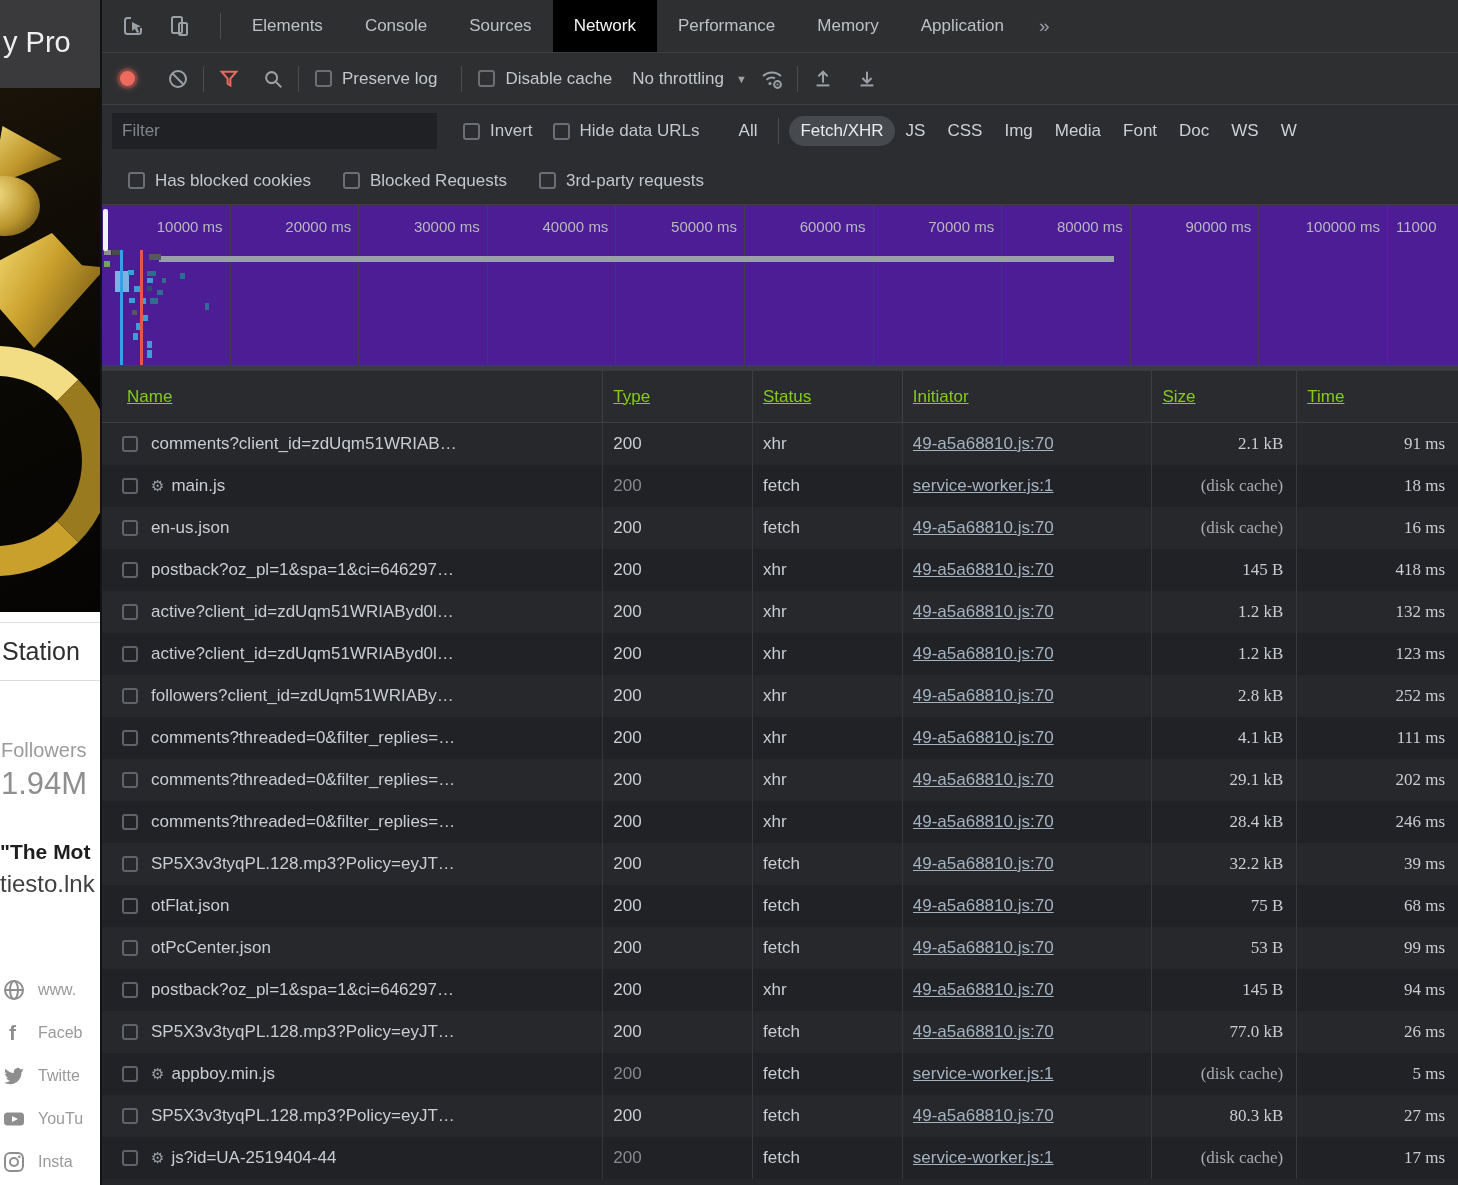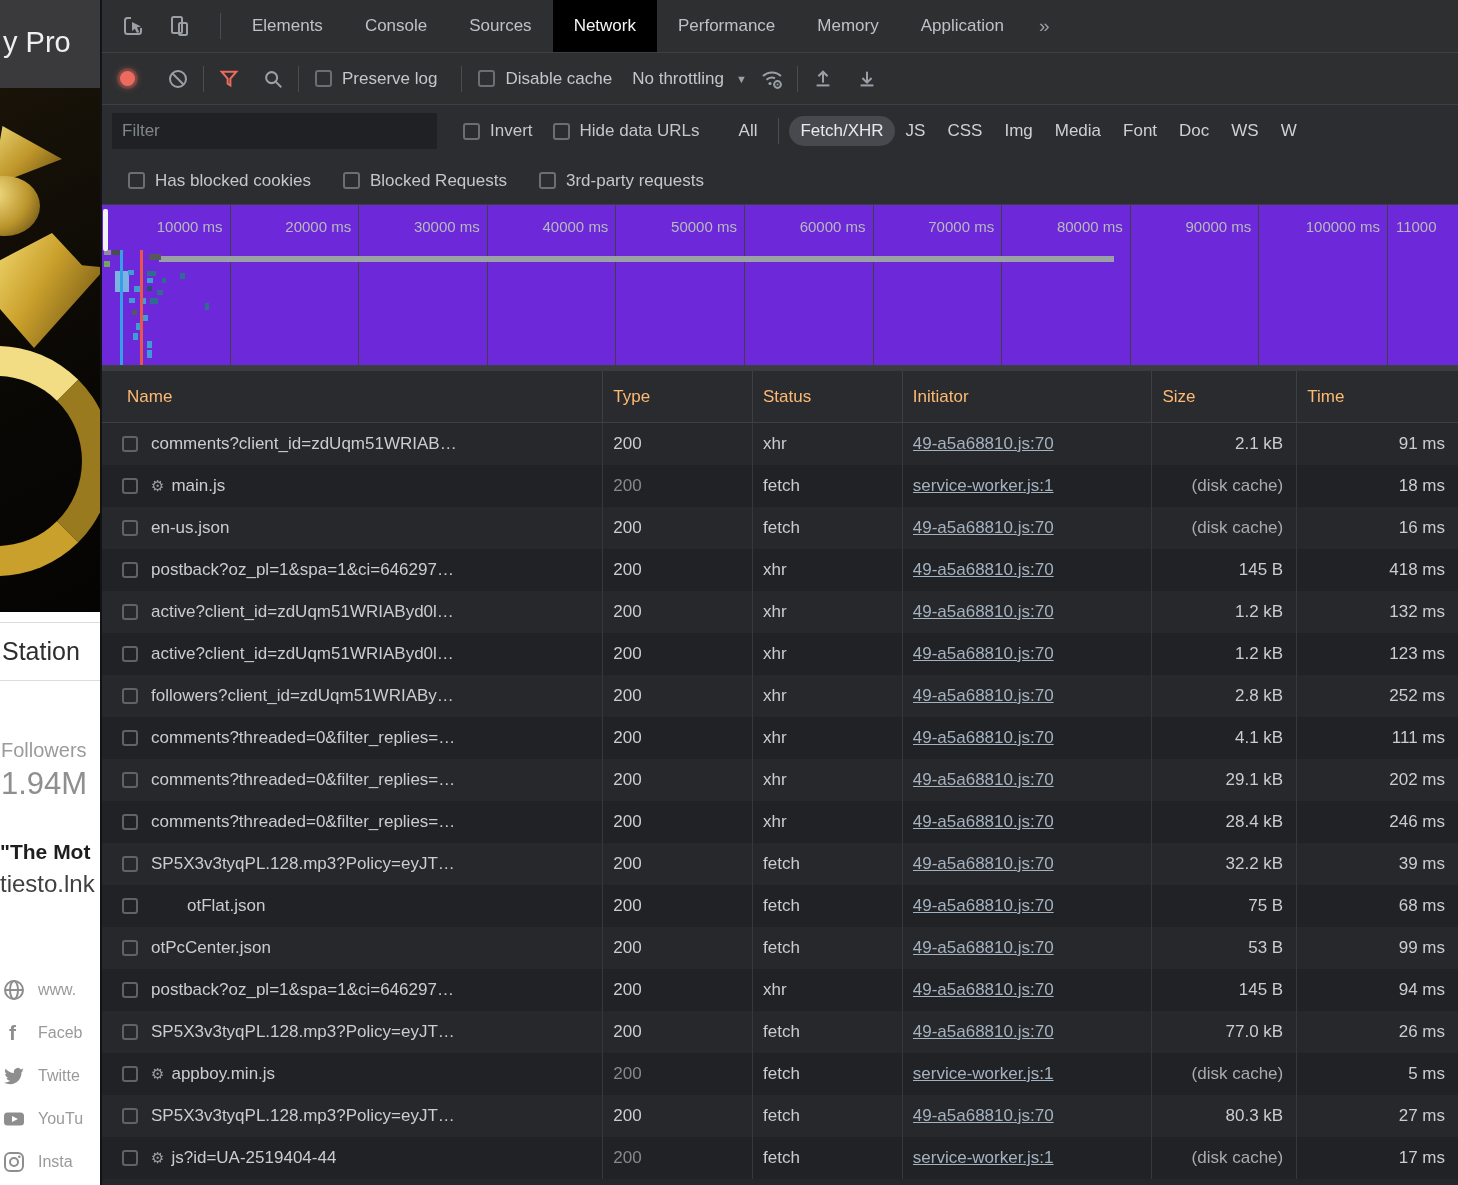--- a/index.html
+++ b/index.html
@@ -59,47 +59,47 @@
   .filter-input { width:325px; height:36px; background:#202124; border:none; outline:none; color:#e8eaed;
     font-size:17px; padding:0 10px; font-family:inherit; }
   .filter-input::placeholder { color:#80868b; }
   .pills { display:flex; align-items:center; margin-left:14px; }
   .pill { padding:5px 11px; border-radius:15px; color:#cdd1d5; white-space:nowrap; cursor:pointer; }
   .pill.active { background:#46494d; color:#e8eaed; }
 
   .checksrow { height:48px; background:#2b2d30; display:flex; align-items:center; padding-left:20px; font-size:17px; border-bottom:1px solid #3c4043; }
   .checksrow .chk-wrap { margin-right:26px; }
 
-  .overview { position:relative; height:161px; background:#6d28d9; border-bottom:1px solid #3c4043; overflow:hidden; }
+  .overview { position:relative; height:161px; background:#4c1d95; border-bottom:1px solid #3c4043; overflow:hidden; }
   .ticks { position:absolute; inset:0; display:flex; }
   .tick-cell { flex:0 0 128.6px; border-right:1px solid #3c4043; font-size:15px; color:#b6babd;
     text-align:right; padding:13px 7px 0 0; white-space:nowrap; overflow:hidden; }
   .tick-cell.last { text-align:left; padding-left:8px; flex:1 0 auto; border-right:none; }
   .ov-handle { position:absolute; left:1px; top:4px; width:5px; height:42px; background:#f1f3f4; border-radius:2px; }
   .canvas { position:absolute; left:0; top:45px; width:100%; height:116px; }
   .bar { position:absolute; }
   .evline { position:absolute; top:0; width:3px; height:116px; }
 
   .splitter { height:5px; background:#3a3c3f; }
 
   .grid { font-size:17px; color:#c9cdd1; }
   .thead { display:flex; height:52px; background:#2a2b2e; border-bottom:1px solid #3c4043; align-items:center; }
-  .th { border-right:1px solid #3c4043; height:100%; display:flex; align-items:center; padding-left:10px; color:#fdba74; cursor:pointer; }
+  .th { border-right:1px solid #3c4043; height:100%; display:flex; align-items:center; padding-left:10px; color:#84cc16; cursor:pointer;text-decoration:underline; }
   .th:first-child { padding-left:25px; }
   .th:last-child { border-right:none; }
   .row { display:flex; height:42px; align-items:stretch; cursor:pointer; }
   .row:nth-child(odd)  { background:#27282b; }
   .row:nth-child(even) { background:#212226; }
   .cell { display:flex; align-items:center; padding-left:10px; border-right:1px solid #36383b; overflow:hidden; white-space:nowrap; }
   .cell:last-child { border-right:none; }
   .c-name { text-overflow:ellipsis; }
   .row-chk { width:16px; height:16px; border:2px solid #5f6368; border-radius:3px; margin:0 13px 0 10px; flex:0 0 16px; }
   .gear { color:#9aa0a6; font-size:15px; margin-right:7px; }
   .name-text { overflow:hidden; text-overflow:ellipsis; }
-  .c-right { justify-content:flex-end; padding-right:13px; }
+  .c-right { justify-content:flex-end; padding-right:13px;font-family:Liberation Serif, serif; }
   .initiator { color:#a4b2c0; text-decoration:underline; overflow:hidden; text-overflow:ellipsis; cursor:pointer; }
   .dim { color:#85898d; }
   .cache { color:#a7abaf; }
 
   svg { display:block; }
 </style>
 </head>
 <body>
 
 <div class="screen">
@@ -496,21 +496,21 @@
             </div>
             <div class="cell" style="width: 150px;">200</div>
             <div class="cell" style="width: 150px;">fetch</div>
             <div class="cell" style="width: 250px;">
               <span class="initiator">49-a5a68810.js:70</span>
             </div>
             <div class="cell c-right" style="width: 145px;">32.2 kB</div>
             <div class="cell c-right" style="width: 161px;">39 ms</div>
           </div>
           <div class="row">
-            <div class="cell c-name" style="width: 502px; gap: 36px;">
+            <div class="cell c-name" style="width: 502px;">
               <span class="row-chk"></span>
               <span class="name-text">otFlat.json</span>
             </div>
             <div class="cell" style="width: 150px;">200</div>
             <div class="cell" style="width: 150px;">fetch</div>
             <div class="cell" style="width: 250px;">
               <span class="initiator">49-a5a68810.js:70</span>
             </div>
             <div class="cell c-right" style="width: 145px;">75 B</div>
             <div class="cell c-right" style="width: 161px;">68 ms</div>

